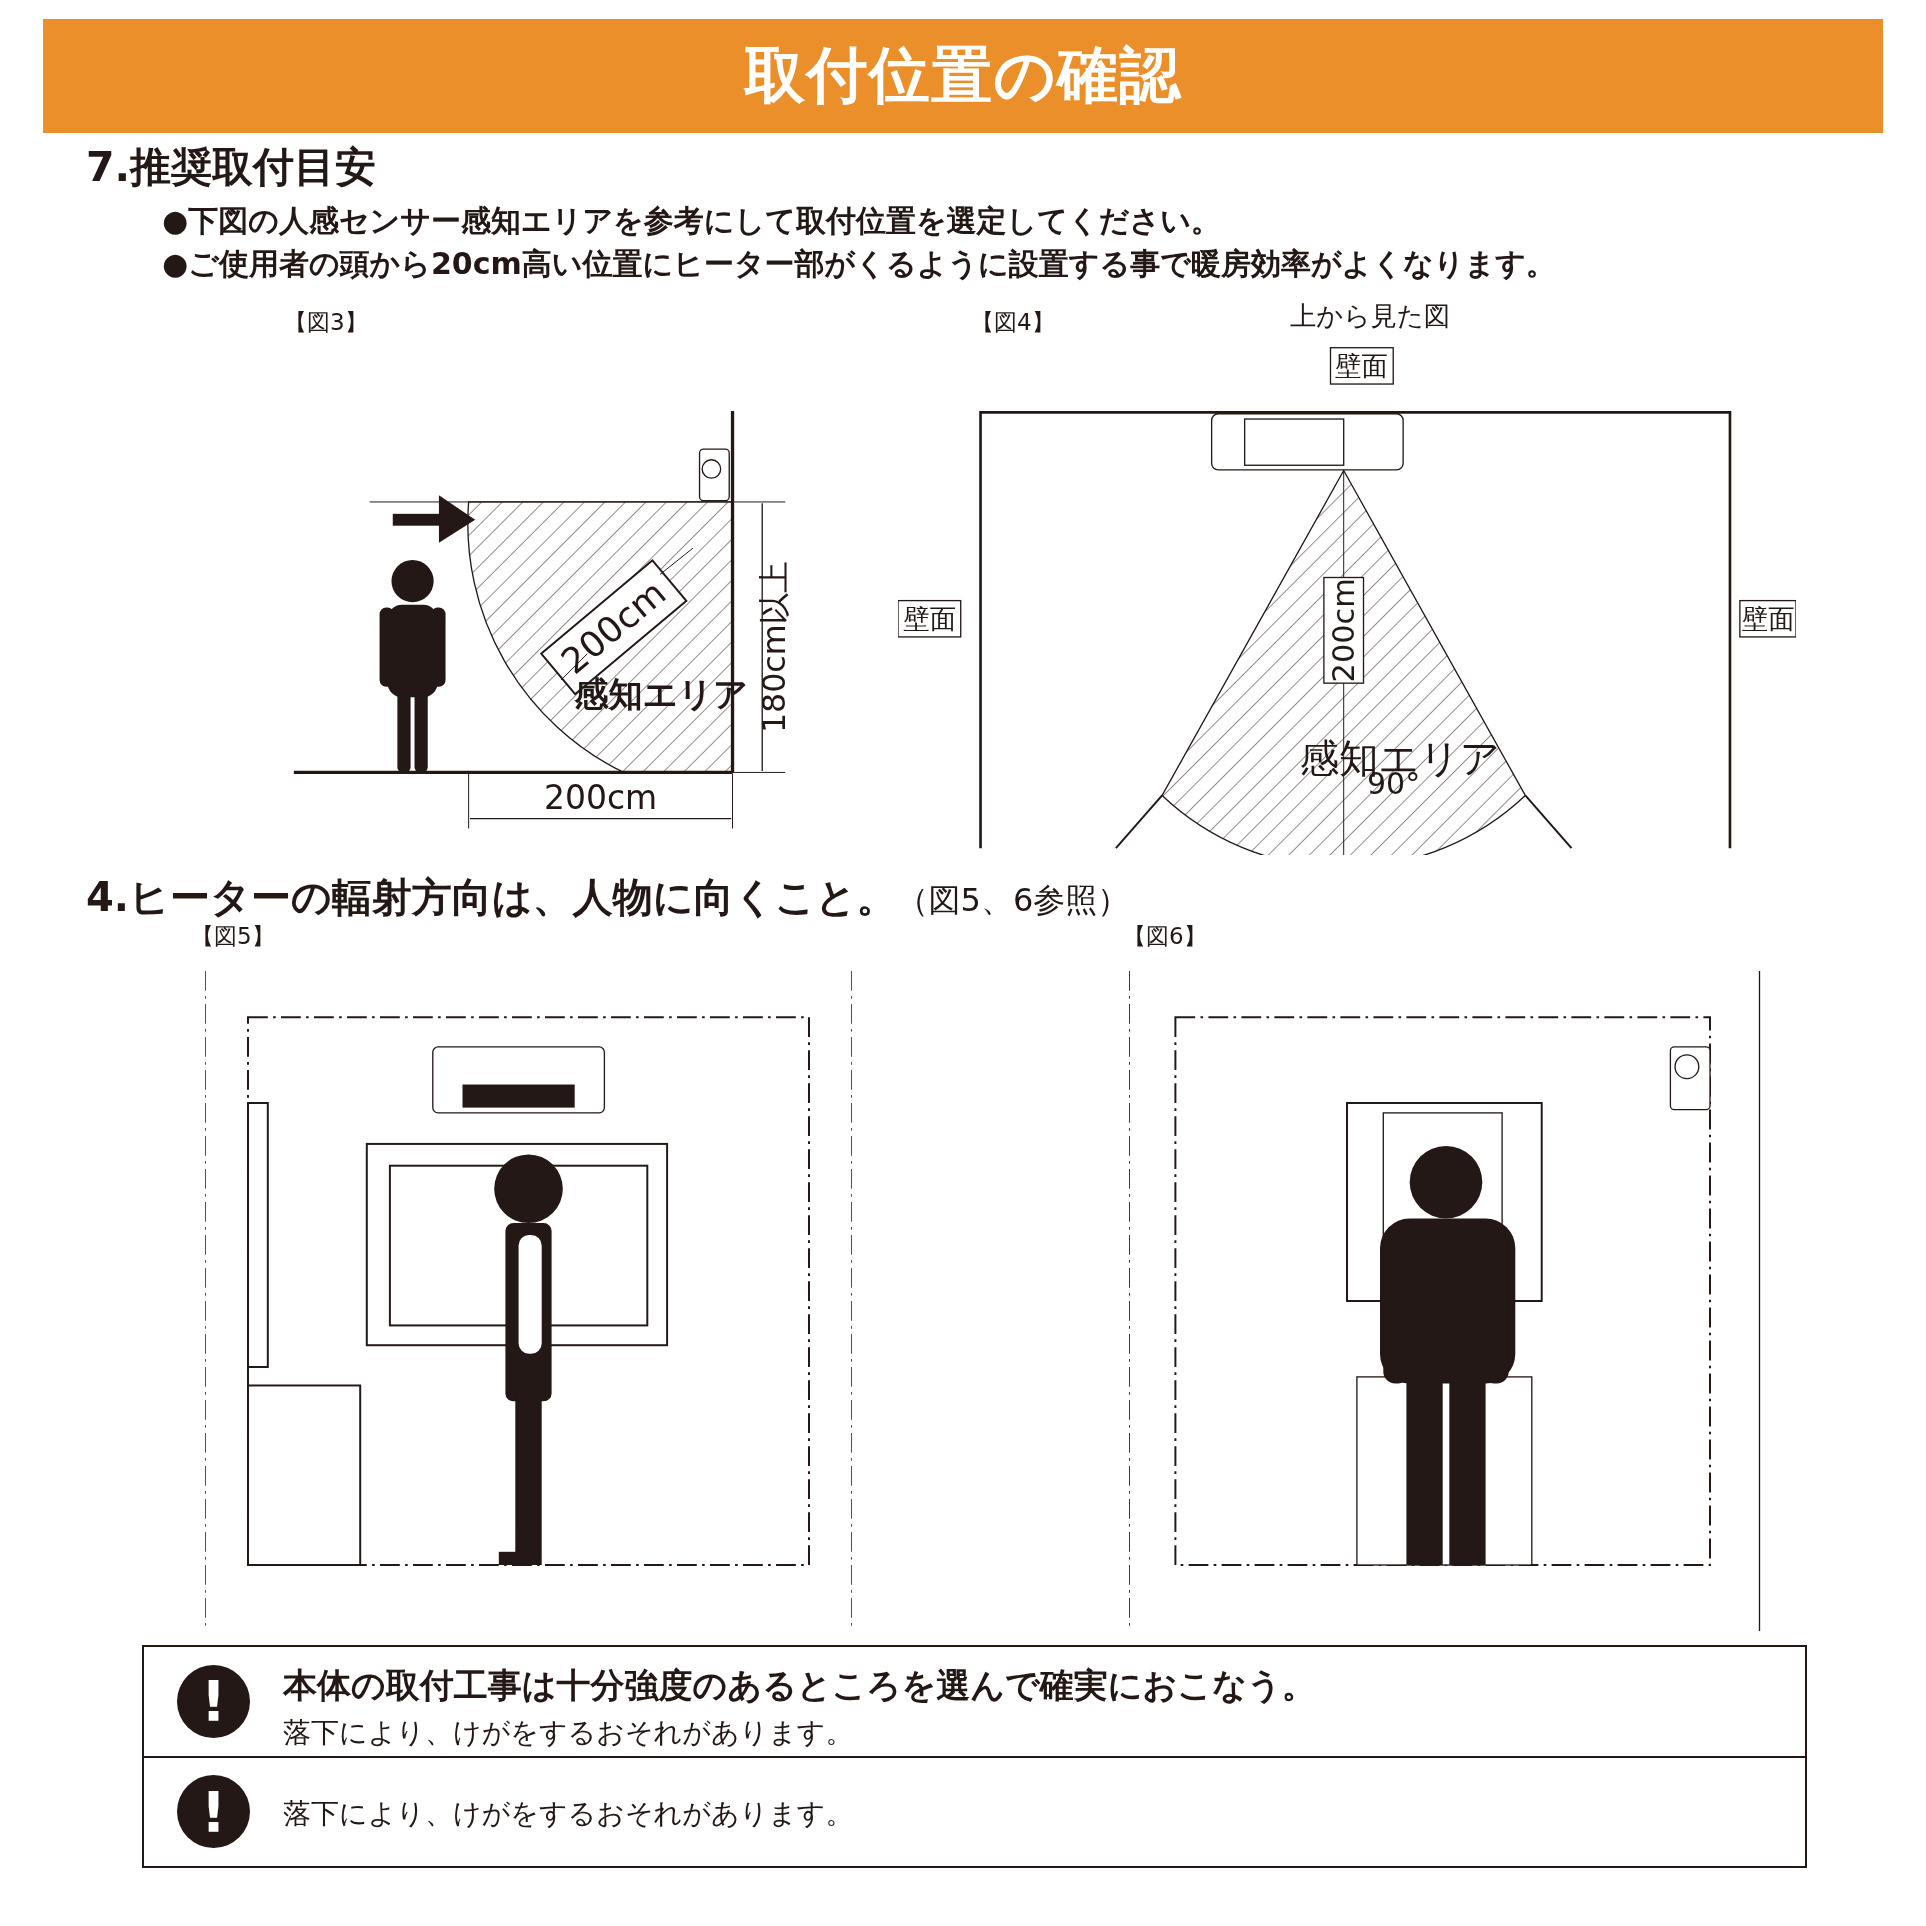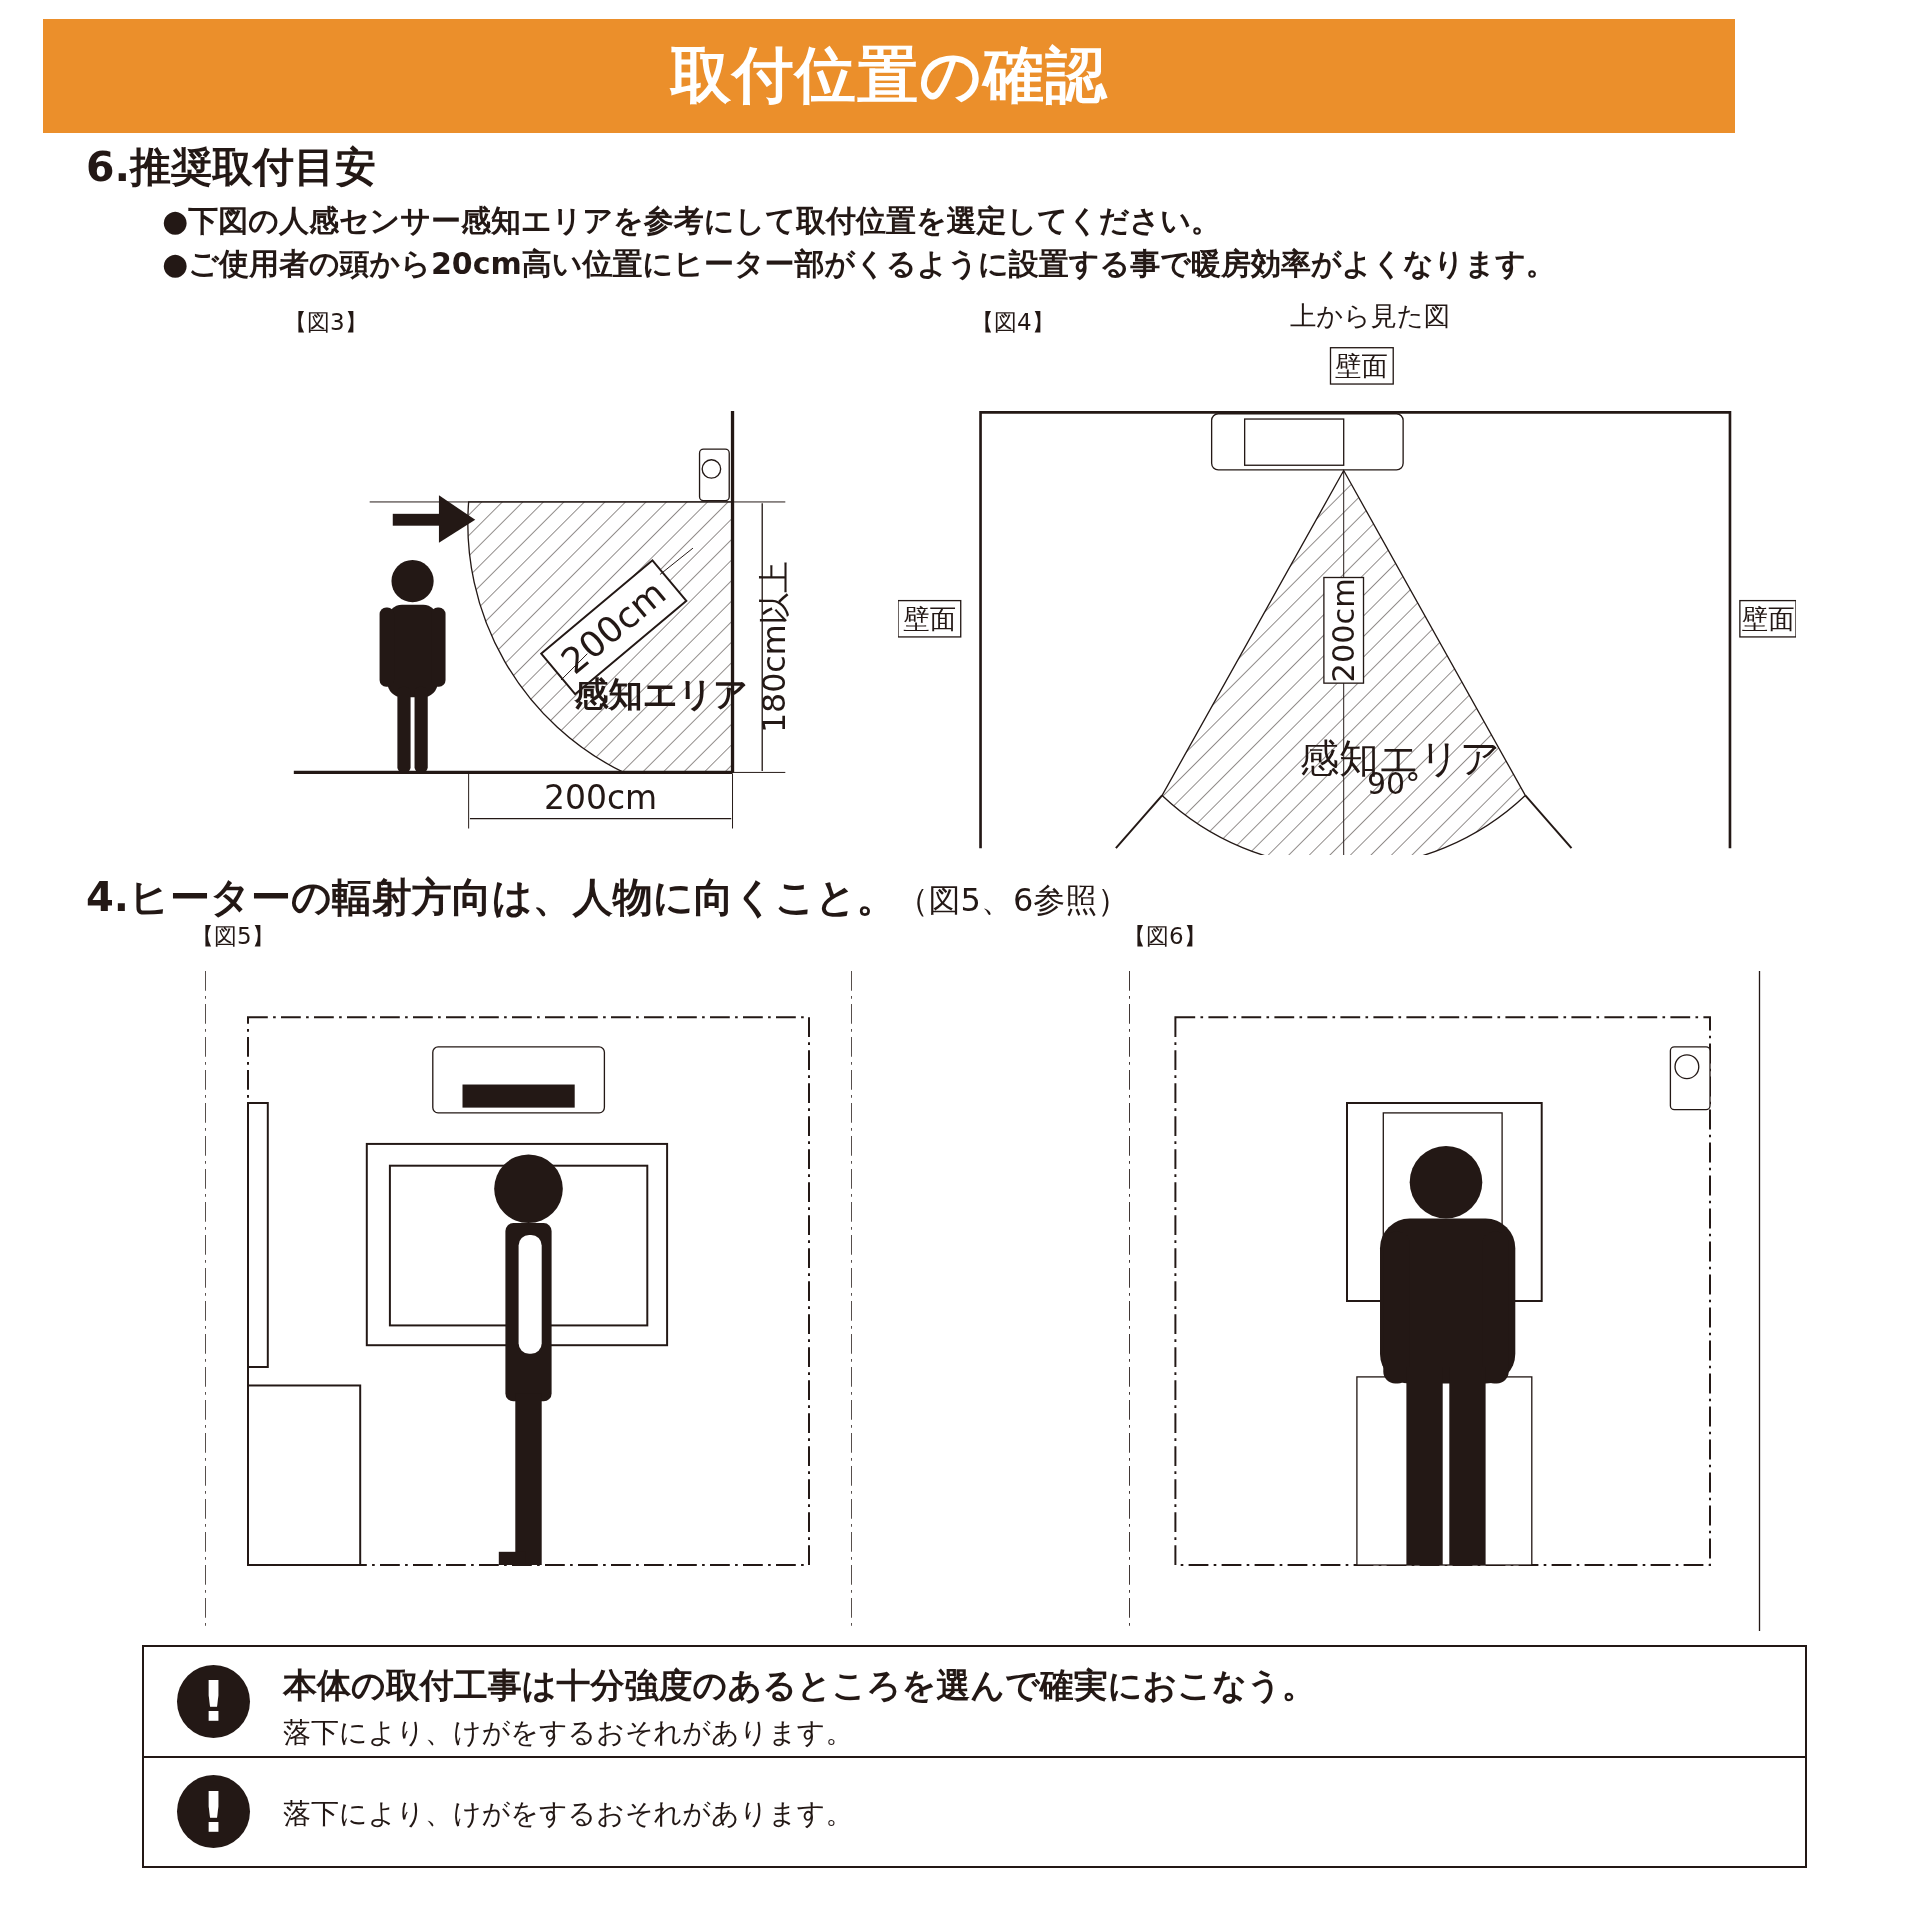--- a/index.html
+++ b/index.html
@@ -1,18 +1,18 @@
 <!DOCTYPE html>
 <html style="font-size:10.6px"><head>
 <meta charset="utf-8">
 <style>
   html,body{margin:0;padding:0;background:#fff;}
   body{width:1926px;height:1926px;position:relative;overflow:hidden;font-family:"DejaVu Sans","Liberation Sans",sans-serif;color:#231815;}
   .abs{position:absolute;}
-  .banner{left:43px;top:18.5px;width:1692px;height:114px;background:#eb8f2b;display:flex;align-items:center;justify-content:center;}
+  .banner{left:43px;top:18.5px;width:1840px;height:114px;background:#eb8f2b;display:flex;align-items:center;justify-content:center;}
   .banner-title{color:#fff;font-size:61px;font-weight:bold;letter-spacing:1.3px;}
   .h3{left:86px;top:140px;font-size:41px;font-weight:bold;}
   .bullet{left:162px;font-size:30px;white-space:nowrap;font-weight:bold;}
   .figlabel{font-size:23px;white-space:nowrap;}
   .h4{left:86px;top:870px;font-size:40px;font-weight:bold;white-space:nowrap;}
   .h4 .ref{font-size:32px;font-weight:normal;}
   svg text{font-family:"DejaVu Sans","Liberation Sans",sans-serif;}
   .caution{left:142px;top:1645px;width:1665px;height:223px;border:2px solid #231815;box-sizing:border-box;display:flex;}
   .caution-left{width:251px;border-right:2px solid #231815;display:flex;align-items:center;justify-content:center;gap:12px;}
   .caution-title{font-size:53px;}
@@ -23,21 +23,21 @@
   .c-main{font-size:34px;font-weight:bold;white-space:nowrap;margin-top:12px;}
   .c-sub{font-size:28px;margin-top:5.3px;white-space:nowrap;}
 </style>
 </head>
 <body>
 
 <div class="abs banner">
   <span class="banner-title">取付位置の確認</span>
 </div>
 
-<div class="abs h3">6.推奨取付目安</div>
+<div class="abs h3">7.推奨取付目安</div>
 <div class="abs bullet" style="top:201px">●下図の人感センサー感知エリアを参考にして取付位置を選定してください。</div>
 <div class="abs bullet" style="top:244px">●ご使用者の頭から20cm高い位置にヒーター部がくるように設置する事で暖房効率がよくなります。</div>
 
 <div class="abs figlabel" style="left:284px;top:307px">【図3】</div>
 <svg class="abs" style="left:264px;top:370px" width="594" height="475" viewBox="0 0 900 720">
   <defs>
     <pattern id="hatch" width="22" height="22" patternUnits="userSpaceOnUse" patternTransform="rotate(45)">
       <line x1="0" y1="0" x2="0" y2="22" stroke="#231815" stroke-width="1.5"></line>
     </pattern>
   </defs>

